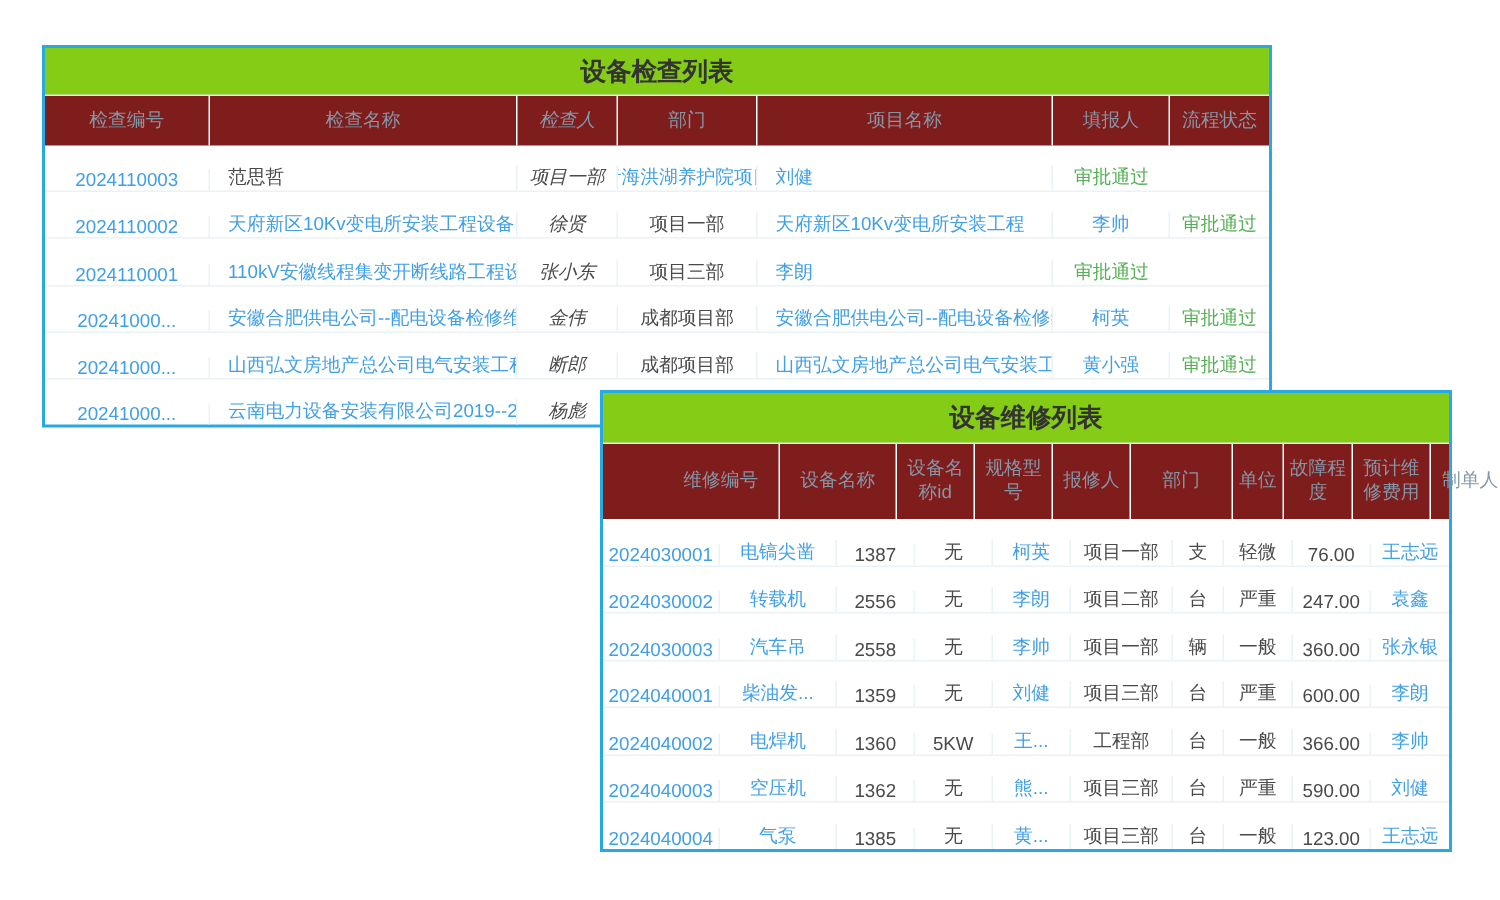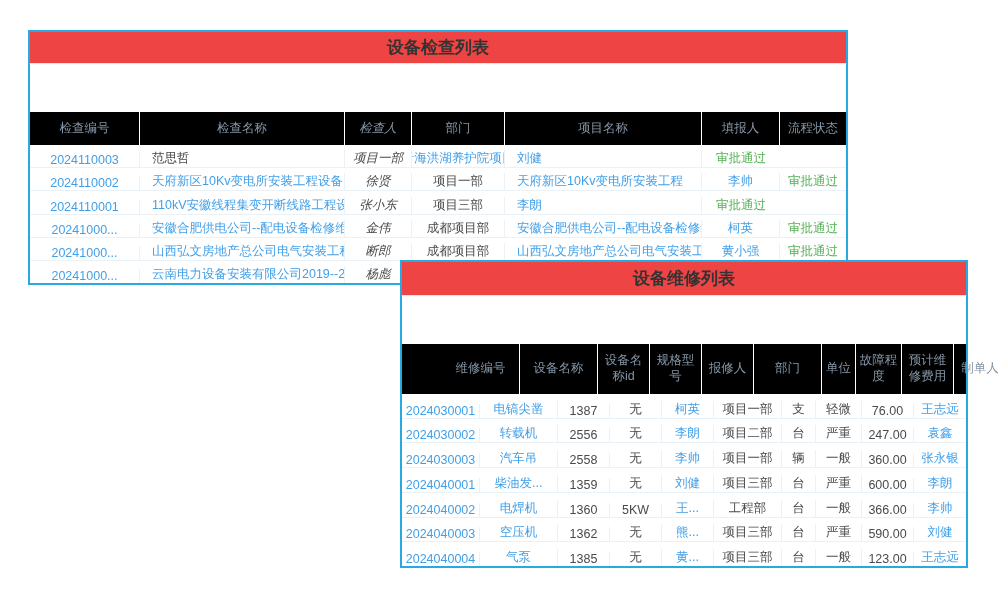--- a/index.html
+++ b/index.html
@@ -8,29 +8,29 @@
     font-family:"Liberation Sans","DejaVu Sans",sans-serif;
     color:#4a4a4a;overflow:hidden;
   }
   .panel{
     position:absolute;background:#ffffff;border:2px solid #29a9e1;
     box-sizing:border-box;display:flex;flex-direction:column;
   }
   .panel.t1{left:28px;top:30px;width:820px;height:255px;z-index:1;}
   .panel.t2{left:400px;top:260px;width:568px;height:308px;z-index:2;}
   .title-bar{
-    flex:0 0 auto;background:#ef4444;border-bottom:1px solid #ddecf6;
+    flex:0 0 auto;background:#84cc16;border-bottom:1px solid #ddecf6;
     display:flex;align-items:center;justify-content:center;
     font-size:17px;font-weight:bold;color:#333333;
   }
   .t1 .title-bar{height:31px;}
   .t2 .title-bar{height:33px;}
   .thead{
-    flex:0 0 auto;display:flex;background:#000000;
-    color:#8596a6;font-size:12.5px;margin-top:48px;
+    flex:0 0 auto;display:flex;background:#7f1d1d;
+    color:#8596a6;font-size:12.5px;
   }
   .t1 .thead{height:33px;}
   .t2 .thead{height:50px;padding-left:40px;}
   .th{
     display:flex;align-items:center;justify-content:center;text-align:center;
     border-right:1px solid #ffffff;box-sizing:border-box;
     padding:0 3px;line-height:1.25;
   }
   .th:last-child{border-right:none;}
   .tbody{flex:1 1 auto;display:flex;flex-direction:column;}

